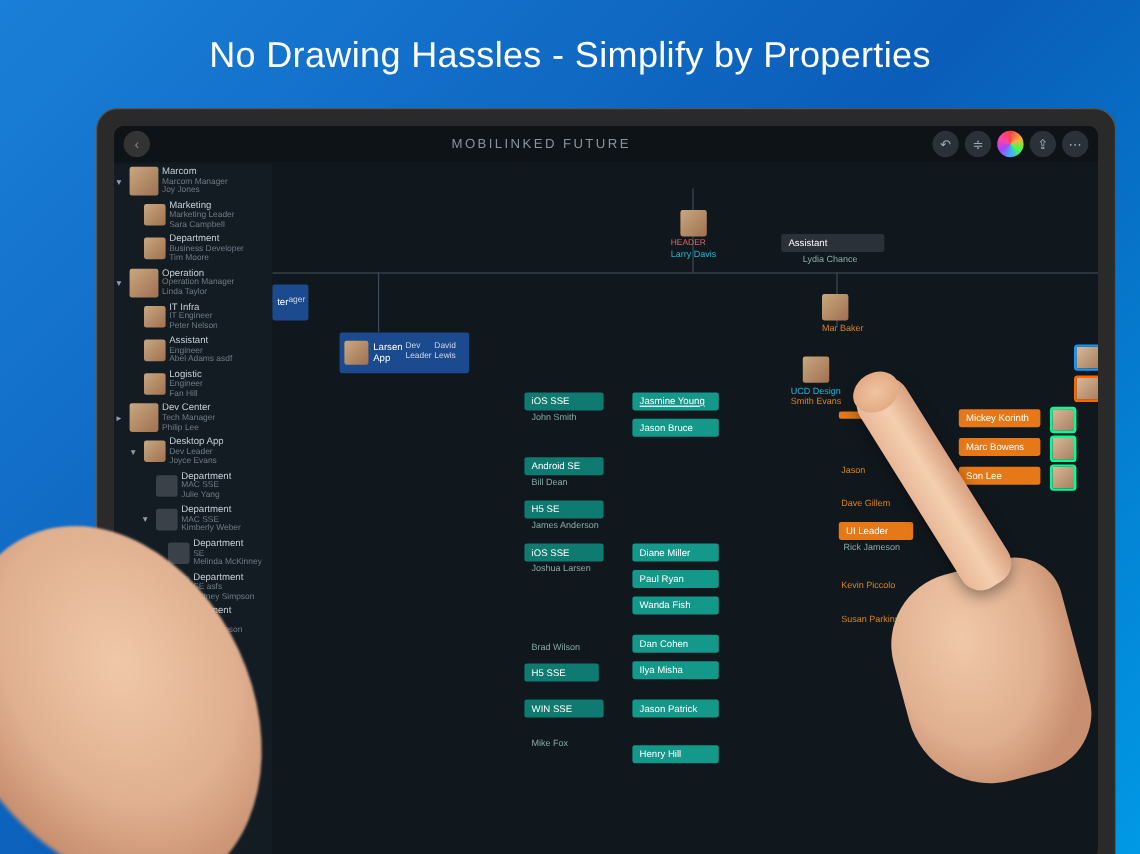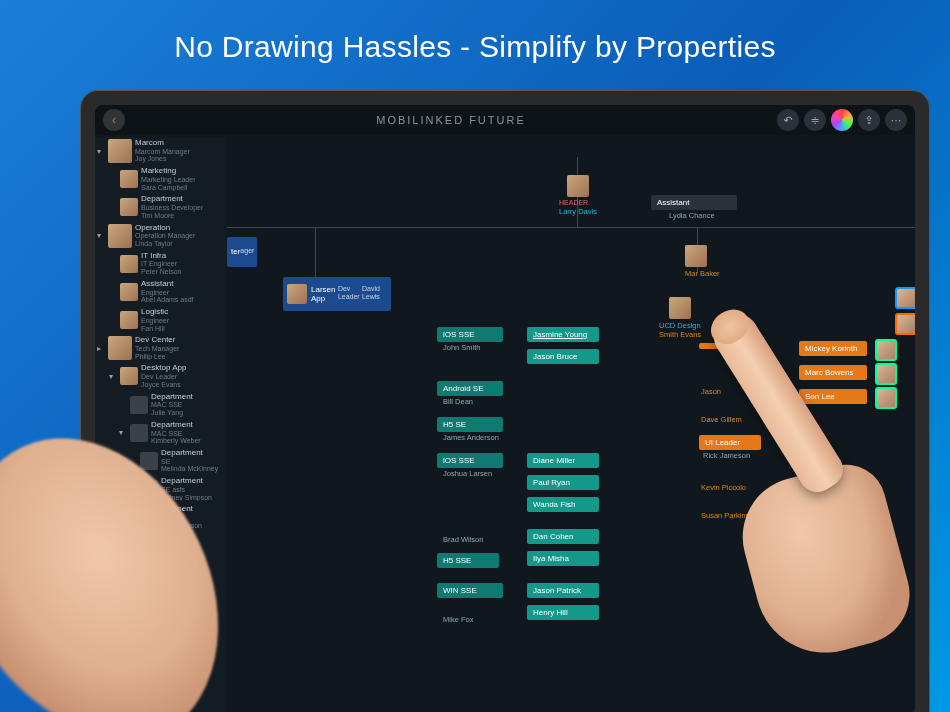--- a/index.html
+++ b/index.html
@@ -258,21 +258,21 @@
             <div class="node n-teal-l pill" style="left: 300px; top: 316px; width: 72px;">Diane Miller</div>
             <div class="node n-teal-l pill" style="left: 300px; top: 338px; width: 72px;">Paul Ryan</div>
             <div class="node n-teal-l pill" style="left: 300px; top: 360px; width: 72px;">Wanda Fish</div>
             <div class="node n-teal pill" style="left: 210px; top: 416px; width: 46px;">H5 SSE</div>
             <div class="lbl" style="left: 216px; top: 398px; color: rgb(136, 170, 170);">Brad Wilson</div>
             <div class="node n-teal-l pill" style="left: 300px; top: 392px; width: 72px;">Dan Cohen</div>
             <div class="node n-teal-l pill" style="left: 300px; top: 414px; width: 72px;">Ilya Misha</div>
             <div class="node n-teal pill" style="left: 210px; top: 446px; width: 66px;">WIN SSE</div>
             <div class="lbl" style="left: 216px; top: 462px; color: rgb(136, 170, 170); margin-top: 16px;">Mike Fox</div>
             <div class="node n-teal-l pill" style="left: 300px; top: 446px; width: 72px;">Jason Patrick</div>
-            <div class="node n-teal-l pill" style="left: 300px; top: 468px; width: 72px;">Henry Hill</div>
+            <div class="node n-teal-l pill" style="left: 300px; top: 484px; width: 72px;">Henry Hill</div>
           </div>
 
   <div class="lbl" style="left:458px;top:108px">
     <div class="avatar" style="width:22px;height:22px;margin-bottom:2px"></div>
     <div style="color:#d8841f">Mar Baker</div>
   </div>
 
   <div class="lbl" style="left:432px;top:160px">
     <div class="avatar" style="width:22px;height:22px;margin:0 auto 2px"></div>
     <div class="l1">UCD Design</div>

